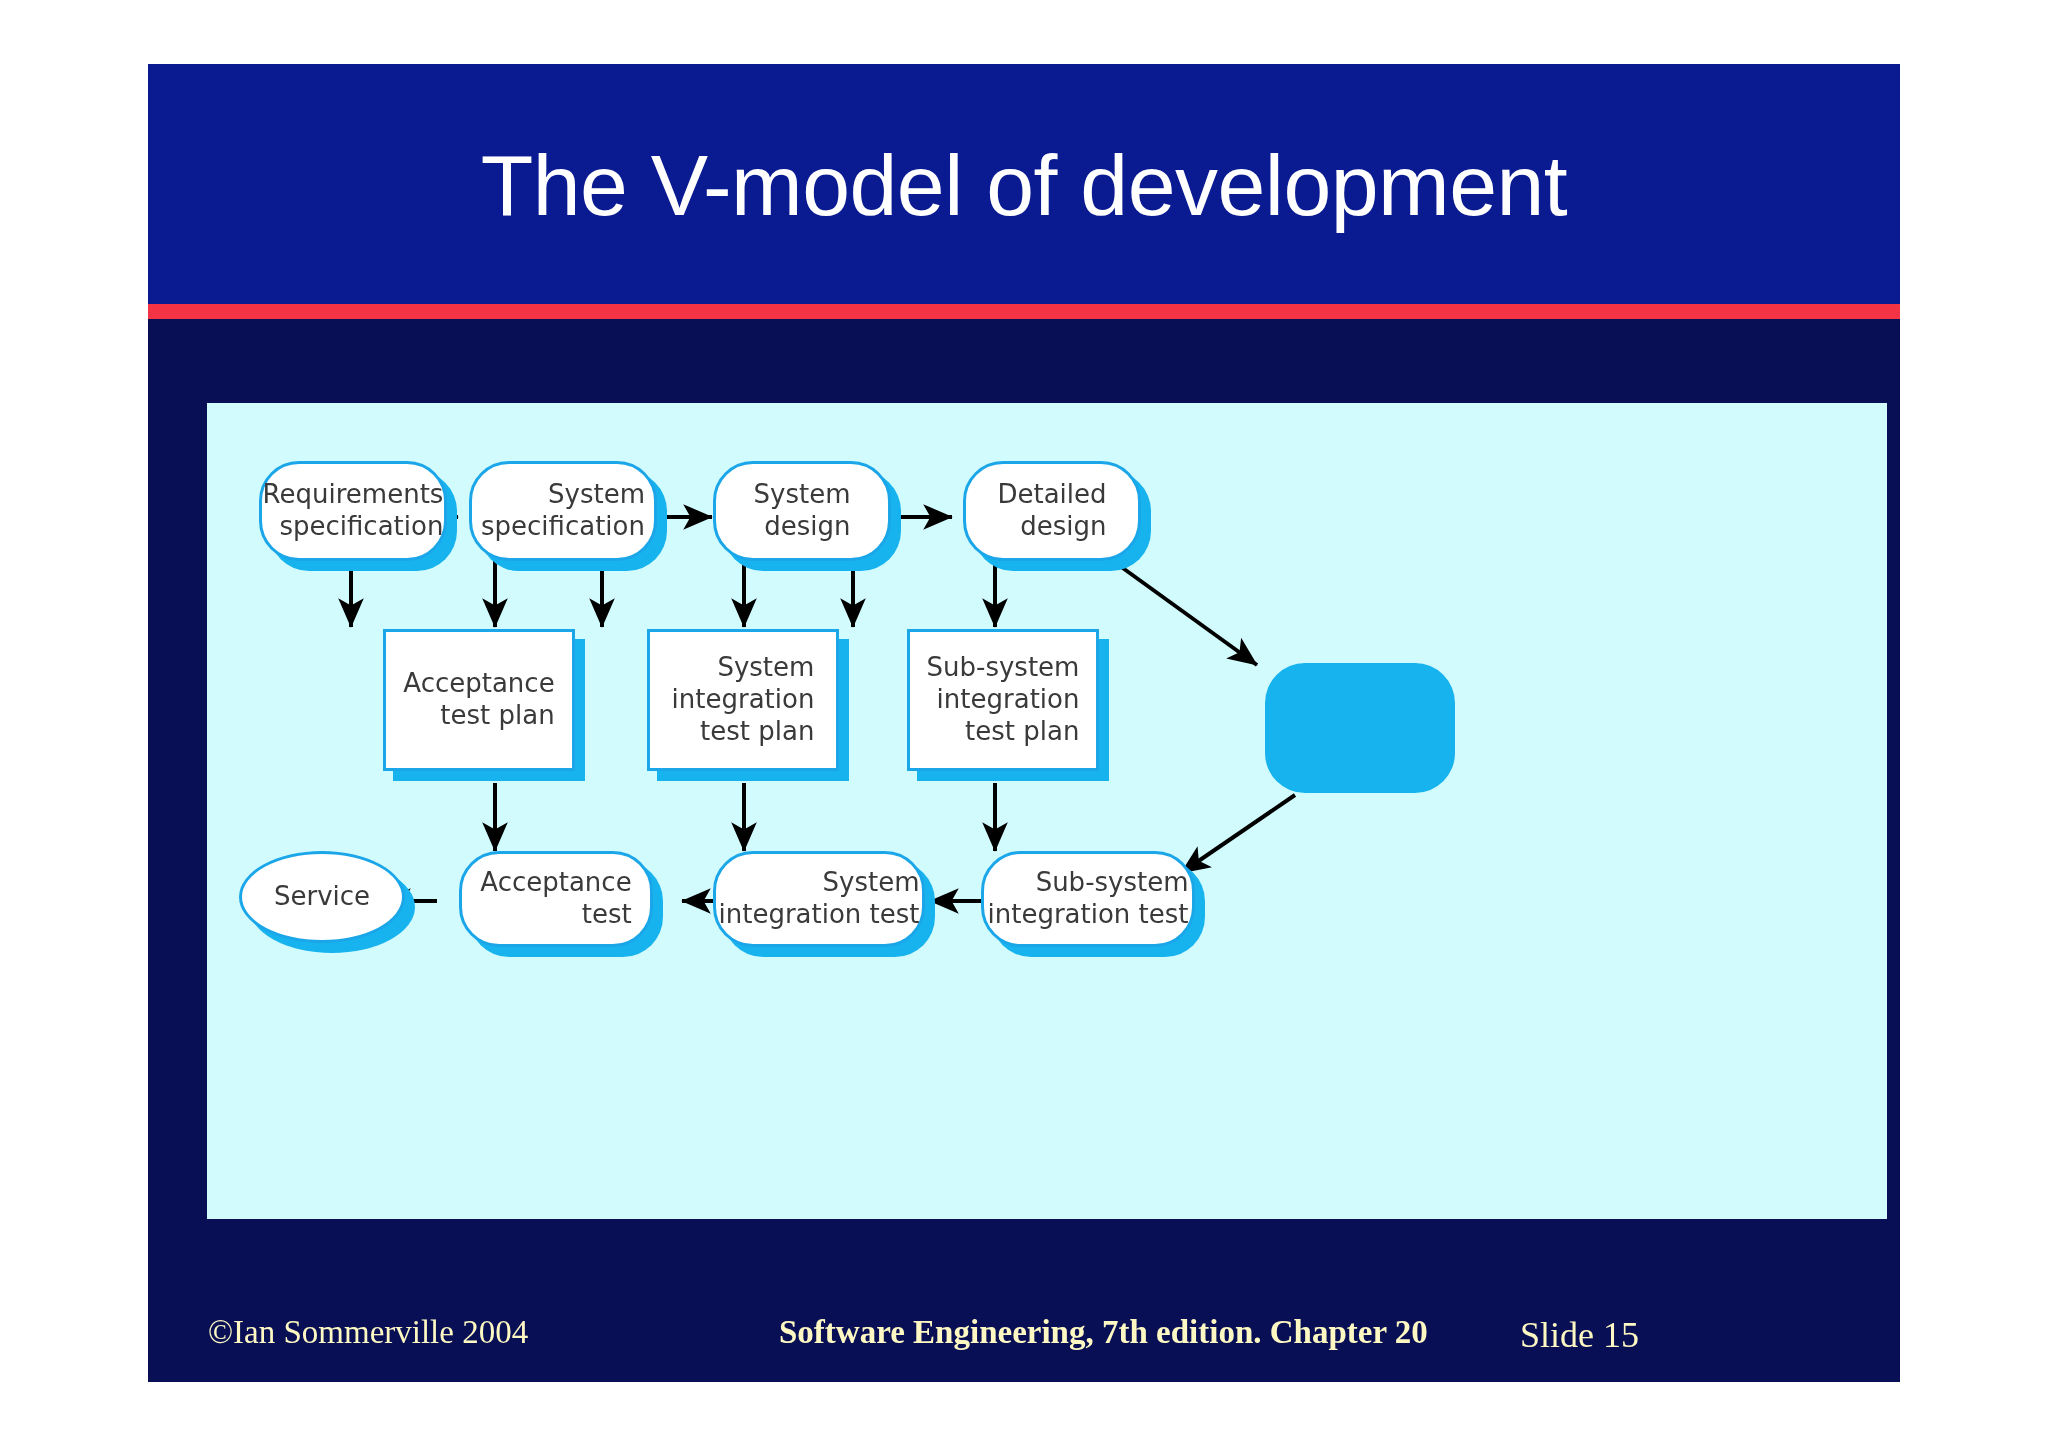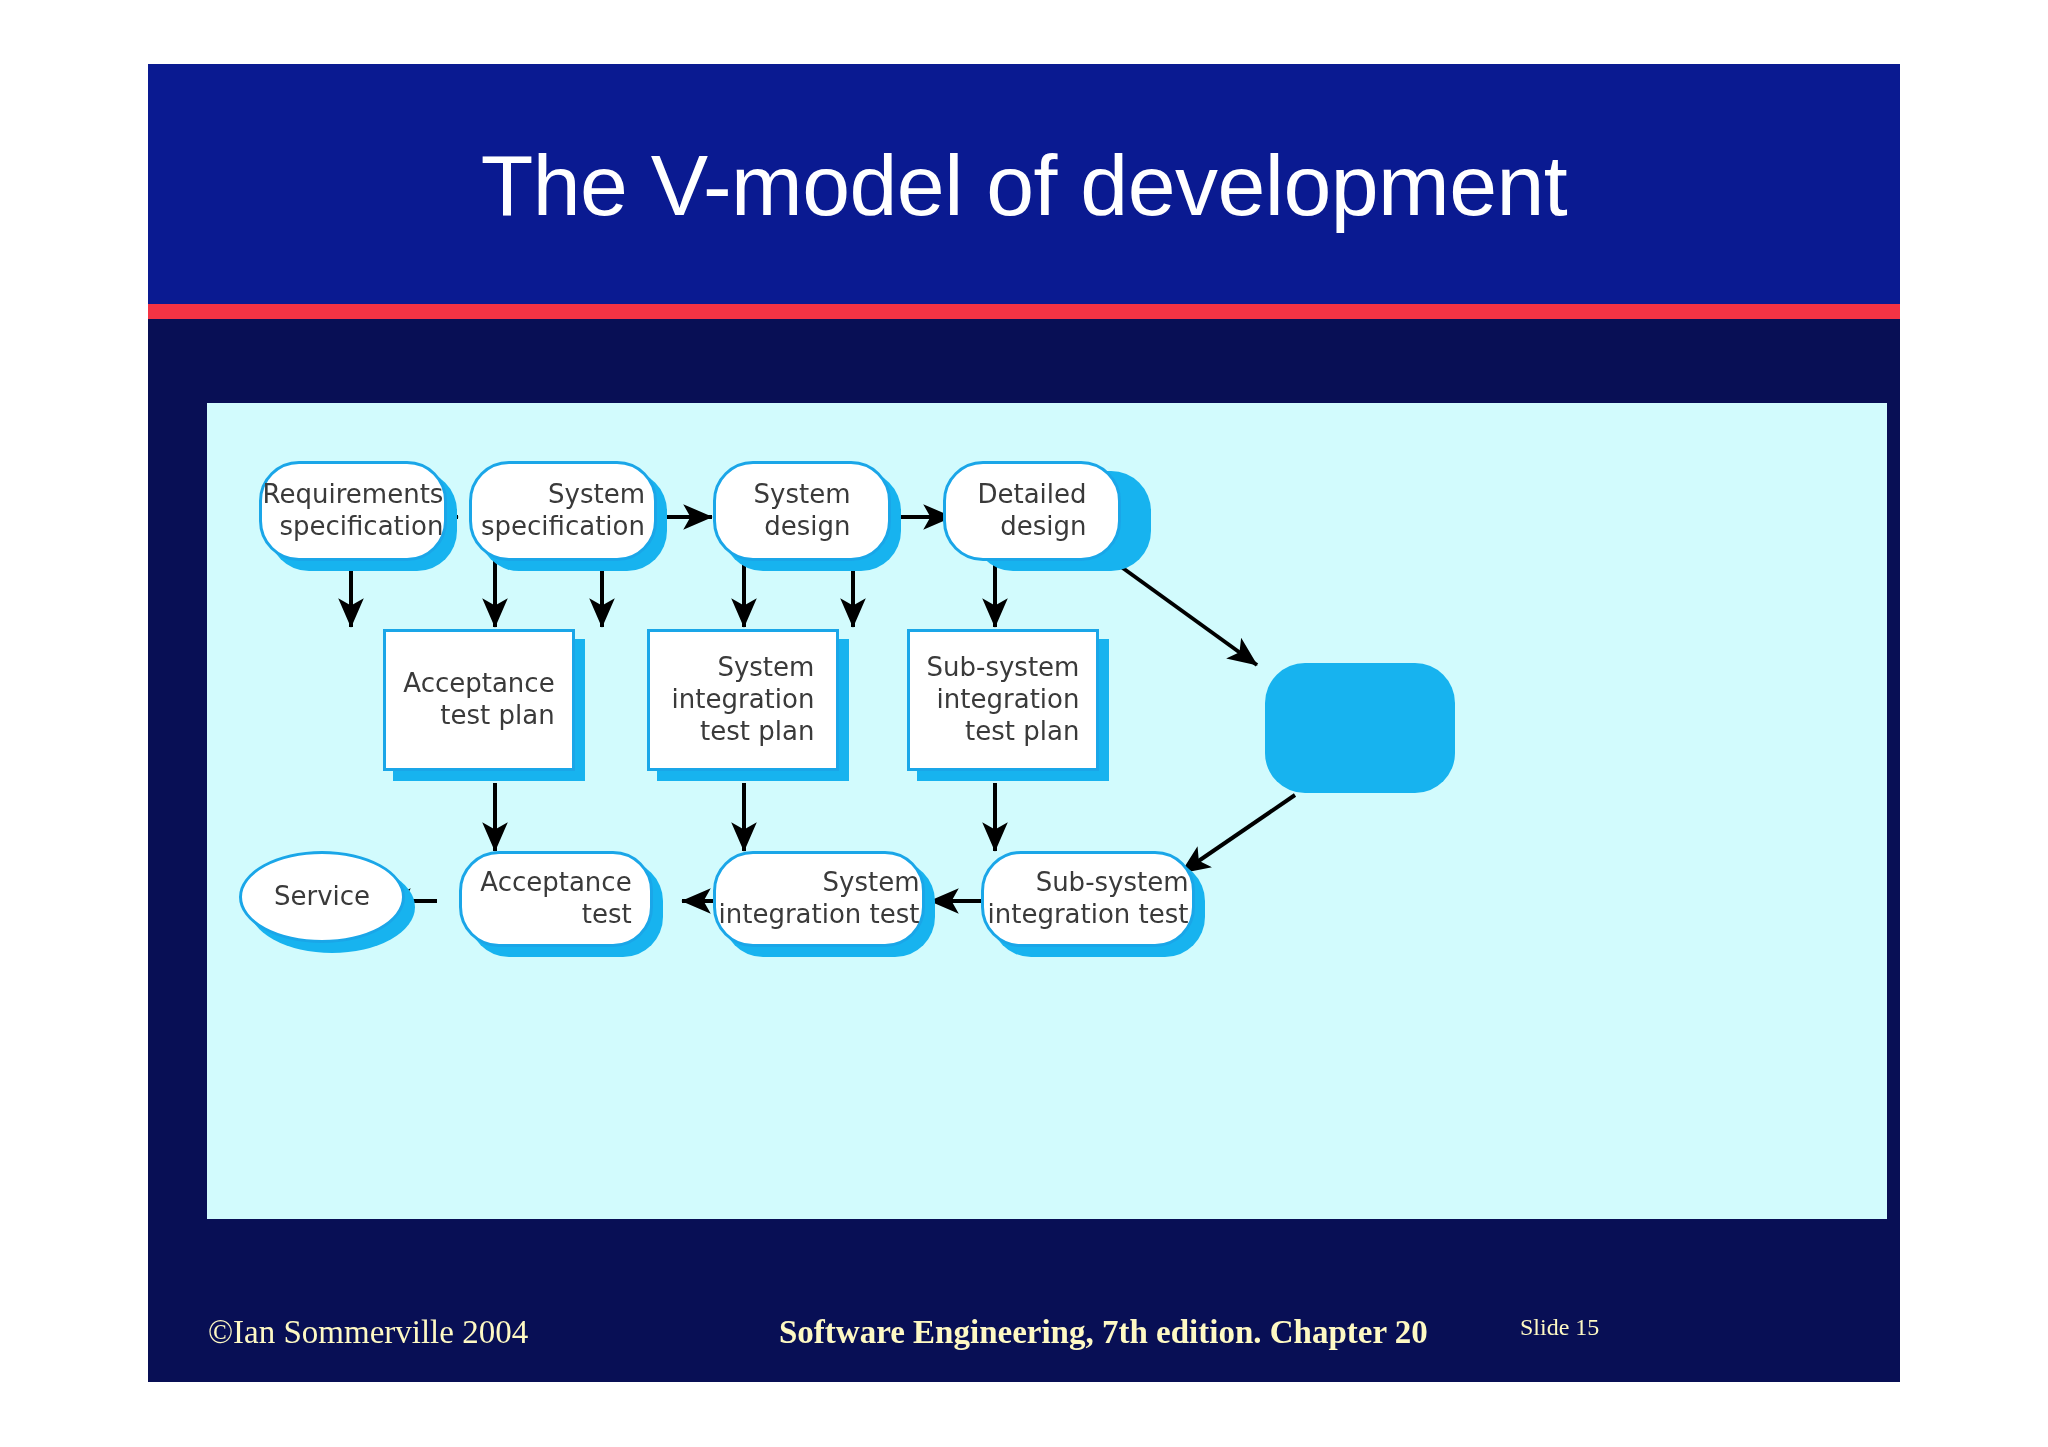--- a/index.html
+++ b/index.html
@@ -134,21 +134,21 @@
     left: 631px;
     top: 45px;
     font-family: "Liberation Serif", serif;
     font-size: 33px;
     font-weight: bold;
   }
   #foot-slide {
     left: 1372px;
     top: 45px;
     font-family: "Liberation Serif", serif;
-    font-size: 24px;
+    font-size: 36px;
   }
 </style>
 </head>
 <body>
 
 <div id="slide">
 
   <div id="title-band"></div>
   <div id="slide-title">The V-model of development</div>
   <div id="title-rule"></div>
@@ -200,21 +200,21 @@
 specification</span>
     </div>
 
     <div class="shadow pill-sh" style="left:516px; top:68px; width:178px; height:100px;"></div>
     <div class="node pill" style="left:506px; top:58px; width:178px; height:100px;">
       <span class="lbl">System
 design</span>
     </div>
 
     <div class="shadow pill-sh" style="left:766px; top:68px; width:178px; height:100px;"></div>
-    <div class="node pill" style="left:736px; top:58px; width:178px; height:100px;">
+    <div class="node pill" style="left:756px; top:58px; width:178px; height:100px;">
       <span class="lbl">Detailed
 design</span>
     </div>
 
     <div class="shadow rect-sh" style="left:186px; top:236px; width:192px; height:142px;"></div>
     <div class="node rect" style="left:176px; top:226px; width:192px; height:142px;">
       <span class="lbl">Acceptance
 test plan</span>
     </div>
 

